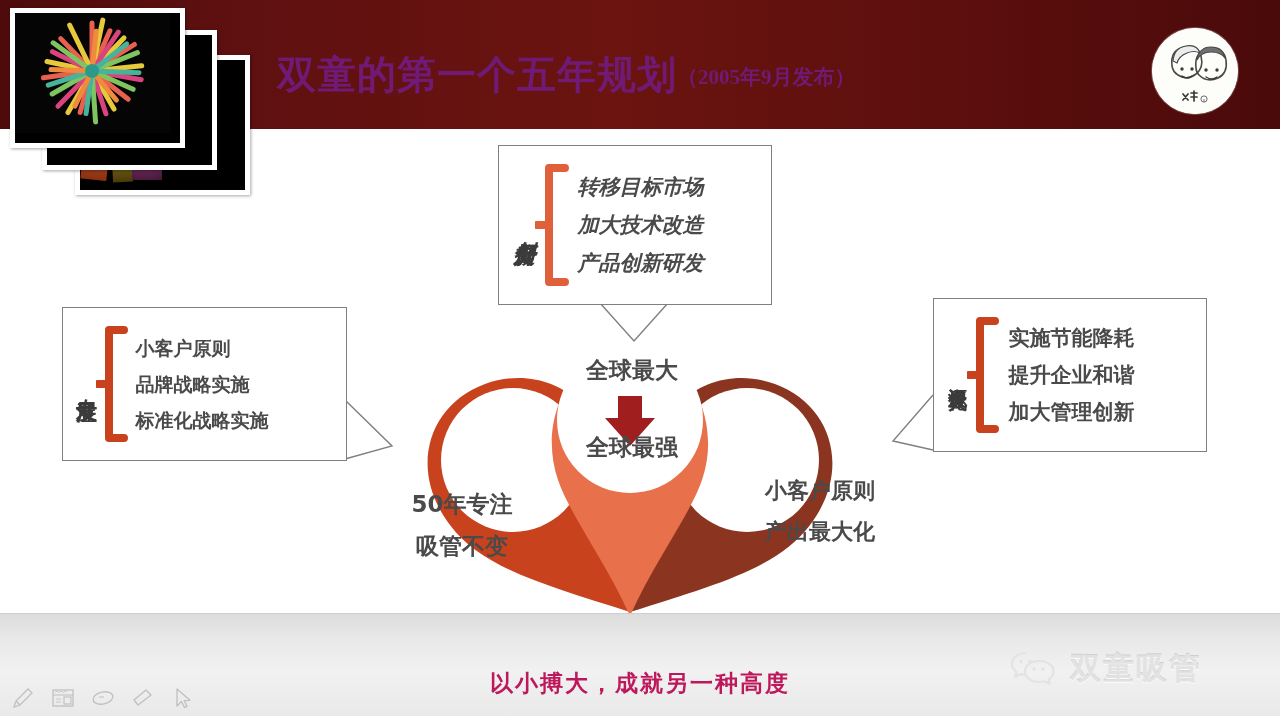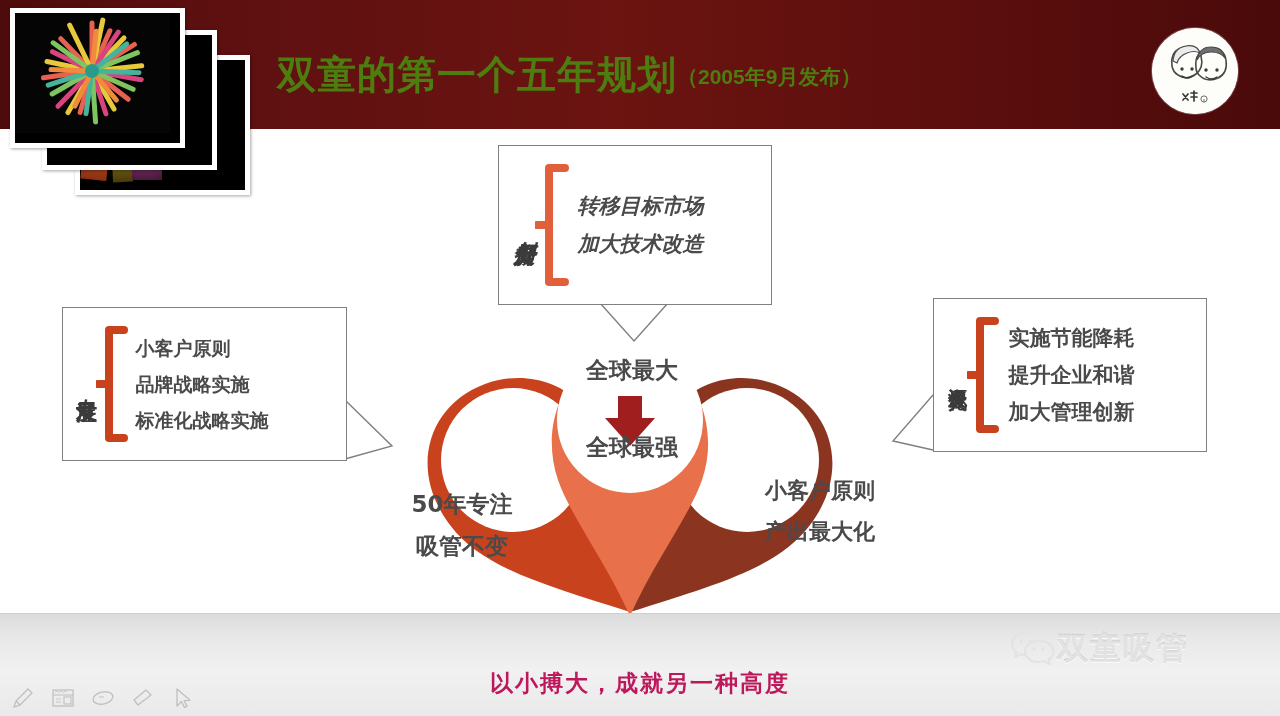--- a/index.html
+++ b/index.html
@@ -11,22 +11,22 @@
   }
   #slide{position:absolute;left:0;top:0;width:1280px;height:716px;overflow:hidden;background:#fff;}
 
   
   .header-band{
     position:absolute;left:0;top:0;width:1280px;height:129px;
     background:linear-gradient(90deg,#4e0b0b 0%,#5e1010 18%,#6b1410 48%,#5a0e0d 78%,#4a0a0a 100%);
   }
   .header-title{
     position:absolute;left:277px;top:55px;
-    color:#4d7c0f;white-space:nowrap;
-    font-family:Liberation Sans, sans-serif;
+    color:#701a75;white-space:nowrap;
+    font-family:Liberation Serif, serif;
     font-weight:bold;
     font-size:39px;line-height:1;
     letter-spacing:1px;
   }
   .header-title .subtitle{
     font-size:21px;font-weight:bold;letter-spacing:0;vertical-align:4px;
   }
 
   
   .logo-badge{
@@ -111,21 +111,21 @@
     font-family:"DejaVu Serif","Liberation Serif",serif;
     font-size:21px;color:#9e3a1e;letter-spacing:1px;
   }
   .bottom-year span{border-bottom:1.5px solid #9e3a1e;padding-bottom:1px;}
   .bottom-slogan{
     position:absolute;left:0;top:668px;width:1280px;text-align:center;
     font-family:"DejaVu Sans","Liberation Sans",sans-serif;
     font-weight:bold;font-size:23px;color:#be185d;letter-spacing:2px;
   }
   .watermark{
-    position:absolute;left:1010px;top:628px;display:flex;align-items:center;gap:1px;
+    position:absolute;left:1010px;top:648px;display:flex;align-items:center;gap:14px;
   }
   .watermark .wm-text{
     font-family:"DejaVu Sans","Liberation Sans",sans-serif;
     font-weight:bold;font-size:31px;color:#e2e2e2;
     text-shadow:0 1px 0 #fbfbfb,0 -1px 0 #cfcfcf;letter-spacing:2px;
   }
   .toolbar{position:absolute;left:10px;top:686px;display:flex;align-items:center;gap:14px;opacity:.45;}
   .toolbar .tb{width:26px;height:24px;}
 </style>
 </head>
@@ -281,20 +281,21 @@
       <div class="cat">创新提升</div>
       <div class="brace">
         <svg width="34" height="126" viewBox="0 0 34 126">
           <path d="M30 6 L14 6 L14 120 L30 120" fill="none" stroke="#E1603C" stroke-width="8" stroke-linecap="round" stroke-linejoin="round"></path>
           <path d="M14 63 L2 63" fill="none" stroke="#E1603C" stroke-width="8" stroke-linecap="round"></path>
         </svg>
       </div>
       <div class="items">
         <div class="it">转移目标市场</div>
         <div class="it">加大技术改造</div>
+        <div class="it">产品创新研发</div>
       </div>
     </div>
   </div>
 
   <div class="callout" id="callout-left">
     <div class="row">
       <div class="cat">专注发展</div>
       <div class="brace">
         <svg width="32" height="120" viewBox="0 0 32 120">
           <path d="M28 6 L13 6 L13 114 L28 114" fill="none" stroke="#C8421E" stroke-width="8" stroke-linecap="round" stroke-linejoin="round"></path>

